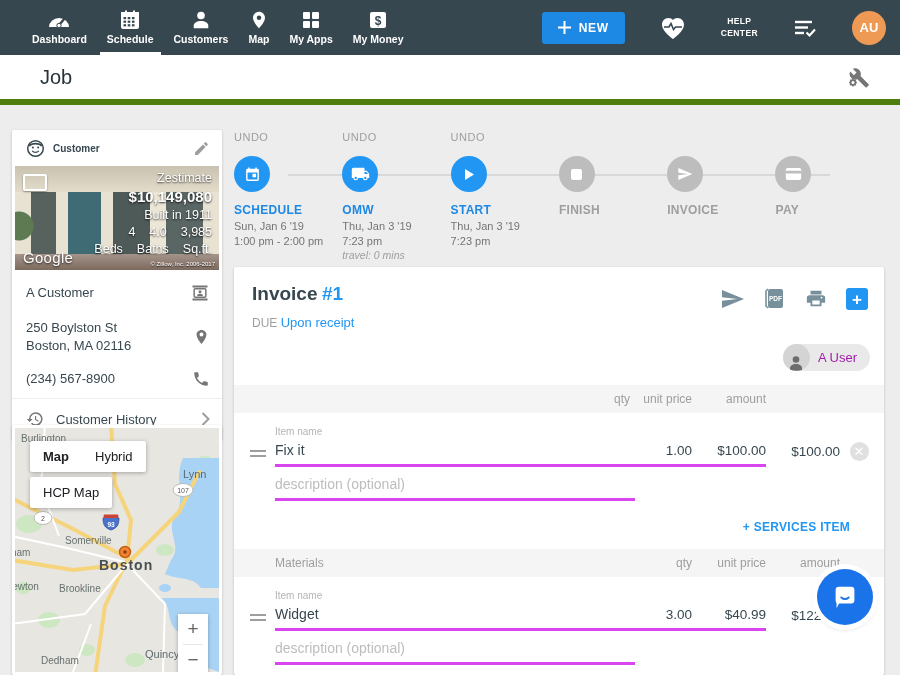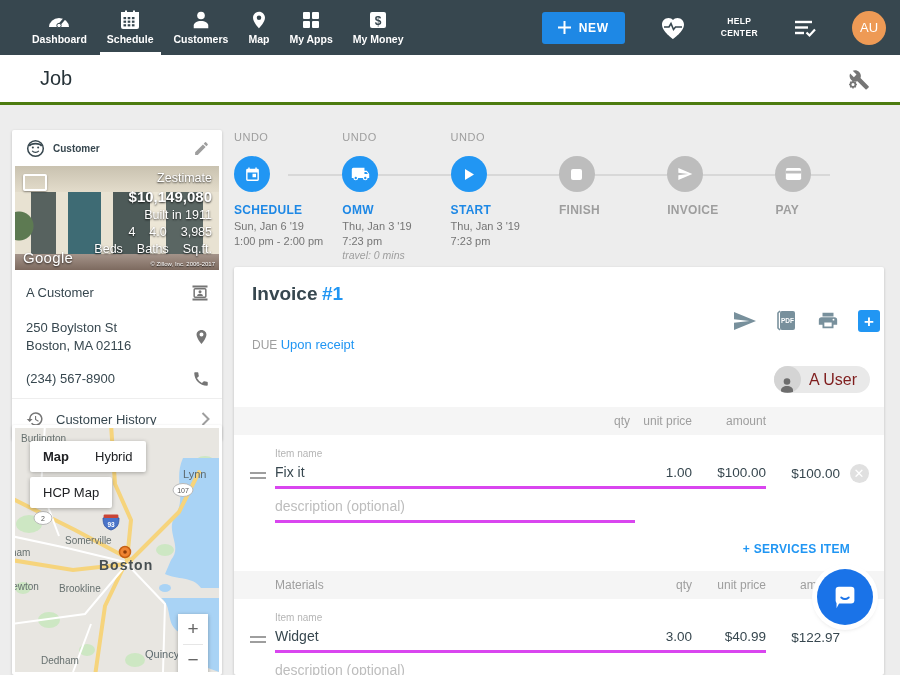--- a/index.html
+++ b/index.html
@@ -7,24 +7,24 @@
   body { font-family:"Liberation Sans", sans-serif; background:#ededed; position:relative; color:#37474f; }
 
   
   .navbar { position:absolute; left:0; top:0; width:900px; height:55px; background:#37474f; display:flex; align-items:stretch; padding-left:22px; z-index:30; }
   .nav-item { position:relative; display:flex; flex-direction:column; align-items:center; justify-content:center; gap:3px; padding:0 10px; cursor:pointer; }
   .nav-item .nlabel { color:#fff; font-size:10.5px; font-weight:bold; white-space:nowrap; }
   .nav-item.active::after { content:""; position:absolute; left:3px; right:3px; bottom:0; height:3px; background:#fff; }
   .nav-right { margin-left:auto; display:flex; align-items:center; gap:34px; padding-right:14px; }
   .new-btn { background:#1e88e5; color:#fff; border:none; border-radius:3px; height:32px; padding:0 16px; font-size:12px; font-weight:bold; letter-spacing:.6px; display:flex; align-items:center; gap:8px; cursor:pointer; font-family:inherit; }
   .help-center { color:#fff; font-size:8.5px; font-weight:bold; letter-spacing:.4px; text-align:center; line-height:1.3; cursor:pointer; }
-  .avatar { width:34px; height:34px; border-radius:50%; background:#ee9a55; color:#fff; font-size:13px; font-weight:normal; display:flex; align-items:center; justify-content:center; cursor:pointer; }
-
-  
-  .pagebar { position:absolute; left:0; top:55px; width:900px; height:50px; background:#fff; border-bottom:3px solid #4d7c0f; display:flex; align-items:center; padding:0 30px 0 40px; z-index:20; }
+  .avatar { width:34px; height:34px; border-radius:50%; background:#ee9a55; color:#fff; font-size:13px; font-weight:bold; display:flex; align-items:center; justify-content:center; cursor:pointer; }
+
+  
+  .pagebar { position:absolute; left:0; top:55px; width:900px; height:50px; background:#fff; border-bottom:6px solid #4d7c0f; display:flex; align-items:center; padding:0 30px 0 40px; z-index:20; }
   .page-title { font-size:20px; font-weight:500; color:#263238; }
   .pagebar .tools { margin-left:auto; cursor:pointer; }
 
   
   .card { position:absolute; background:#fff; border-radius:2px; box-shadow:0 1px 3px rgba(0,0,0,.2); }
 
   
   .customer-card { left:12px; top:130px; width:210px; }
   .cc-head { display:flex; align-items:center; gap:8px; padding:9px 12px 8px 14px; }
   .cc-title { font-size:10px; font-weight:bold; color:#37474f; flex:1; }
@@ -71,33 +71,33 @@
   .done .tl-circle { background:#2196f3; }
   .pending .tl-circle { background:#bdbdbd; }
   .tl-label { margin-top:11px; font-size:12px; font-weight:bold; letter-spacing:.3px; }
   .done .tl-label { color:#1e88e5; }
   .pending .tl-label { color:#9e9e9e; }
   .tl-date, .tl-time { font-size:11px; color:#757575; margin-top:3px; }
   .tl-travel { font-size:10.5px; color:#9e9e9e; font-style:italic; margin-top:2px; }
 
   
   .invoice-panel { left:234px; top:267px; width:650px; height:408px; overflow:hidden; }
-  .inv-head { display:flex; align-items:flex-start; padding:16px 4px 0 18px;flex-direction:column; }
+  .inv-head { display:flex; align-items:flex-start; padding:16px 16px 0 18px; }
   .inv-title { font-size:19px; font-weight:bold; color:#37474f; }
   .inv-num { color:#2196f3; font-weight:bold; font-size:19px; }
   .inv-icons { margin-left:auto; display:flex; align-items:center; gap:19px; padding-top:4px; }
   .ic-btn { cursor:pointer; display:flex; }
   .plus-box { width:22px; height:22px; background:#2196f3; border-radius:3px; color:#fff; display:flex; align-items:center; justify-content:center; font-size:17px; font-weight:bold; cursor:pointer; line-height:1; }
   .due-line { padding:4px 0 0 18px; font-size:12px; }
   .due-label { color:#9e9e9e; }
   .due-value { color:#2196f3; font-size:13px; cursor:pointer; }
   .chip-row { display:flex; justify-content:flex-end; padding:14px 14px 0; }
   .user-chip { background:#e9e9e9; border-radius:14px; height:27px; display:flex; align-items:center; gap:8px; padding-right:13px; cursor:pointer; }
   .chip-av { width:27px; height:27px; border-radius:50%; background:#d4d4d4; display:flex; align-items:flex-end; justify-content:center; overflow:hidden; }
-  .user-chip .cname { font-size:16px; color:#7f1d1d; }
+  .user-chip .cname { font-size:13px; color:#a21caf; }
 
   .cols { display:grid; grid-template-columns:25px 1fr 62px 74px 74px 38px; padding:0 6px 0 16px; width:650px; }
   .sec-band { height:28px; align-items:center; background:#f5f5f5; color:#9e9e9e; font-size:12px; margin-top:14px; }
   .sec-band .r { text-align:right; }
   .li-grid { align-items:end; margin-top:13px; }
   .drag { align-self:end; margin-bottom:9px; cursor:grab; width:16px; }
   .mini-label { display:block; font-size:10px; color:#b5b5b5; margin-bottom:4px; }
   .inp { width:100%; border:none; border-bottom:3px solid #d946ef; background:transparent; font-family:inherit; font-size:14px; color:#37474f; padding:0 0 6px; outline:none; }
   .inp.num { text-align:right; font-size:13.5px; }
   .amount { text-align:right; font-size:13.5px; color:#37474f; padding-bottom:8px; }

